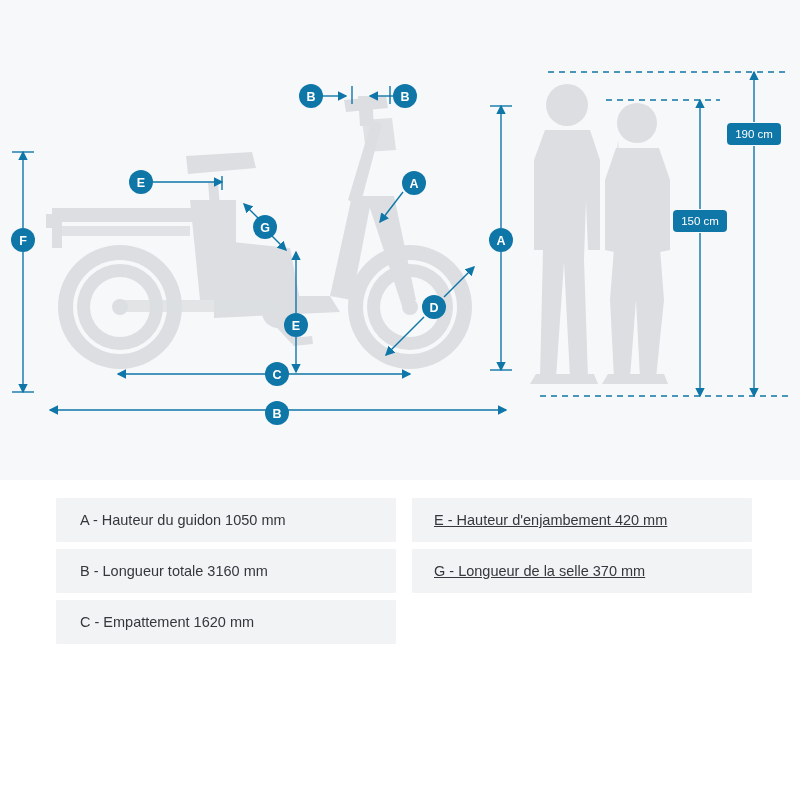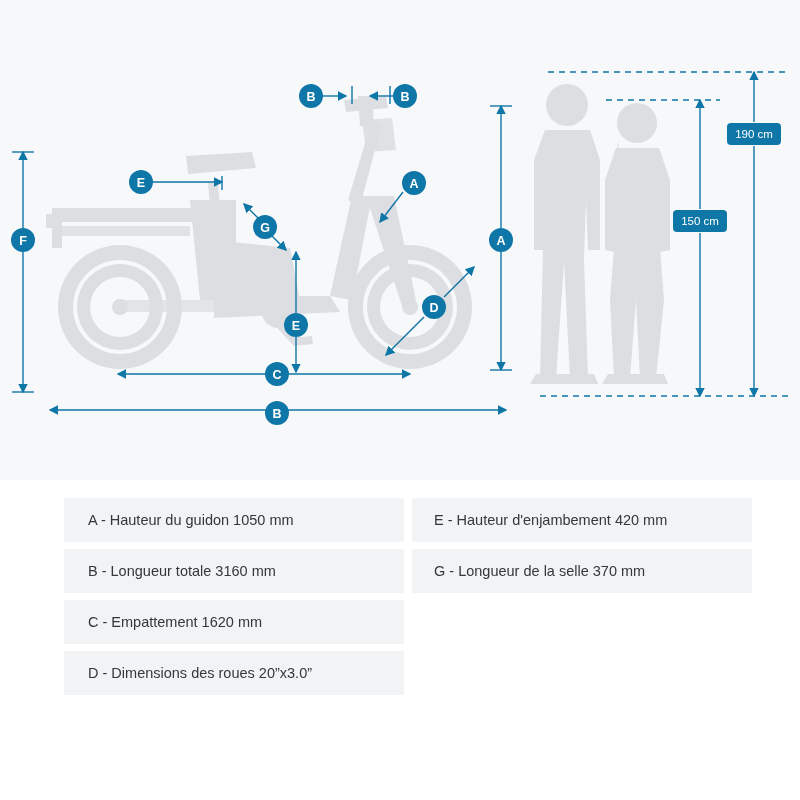--- a/index.html
+++ b/index.html
@@ -37,35 +37,35 @@
     left: 0;
     top: 498px;
     width: 800px;
     height: 220px;
   }
   .legend-col {
     position: absolute;
     top: 0;
     width: 340px;
   }
-  .legend-col.left { left: 64px; }
+  .legend-col.left { left: 56px; }
   .legend-col.right { left: 412px; }
   .legend-item {
     background: #f2f3f5;
     color: #34373b;
     font-size: 14.5px;
     height: 44px;
     line-height: 44px;
     padding-left: 24px;
     margin-bottom: 7px;
     border-radius: 1px;
     white-space: nowrap;
     overflow: hidden;
   }
-  .legend-col.right .legend-item { padding-left: 22px; }
+  .legend-col.right .legend-item { padding-left: 22px; text-decoration: underline; }
 </style>
 </head>
 <body>
 
 <div class="page">
 
   <div class="diagram-area">
     <svg class="diagram-svg" width="800" height="480" viewBox="0 0 800 480">
       <defs>
         <marker id="arrEnd" markerWidth="7" markerHeight="7" refX="6" refY="3.5" orient="auto">
@@ -243,21 +243,20 @@
         </g>
       </g>
     </svg>
   </div>
 
   <div class="legend">
     <div class="legend-col left">
       <div class="legend-item">A - Hauteur du guidon 1050 mm</div>
       <div class="legend-item">B - Longueur totale 3160 mm</div>
       <div class="legend-item">C - Empattement 1620 mm</div>
-      <div class="legend-item">D - Dimensions des roues 20”x3.0”</div>
     </div>
     <div class="legend-col right">
       <div class="legend-item">E - Hauteur d'enjambement 420 mm</div>
       <div class="legend-item">G - Longueur de la selle 370 mm</div>
     </div>
   </div>
 
 </div>
 
 </body></html>

